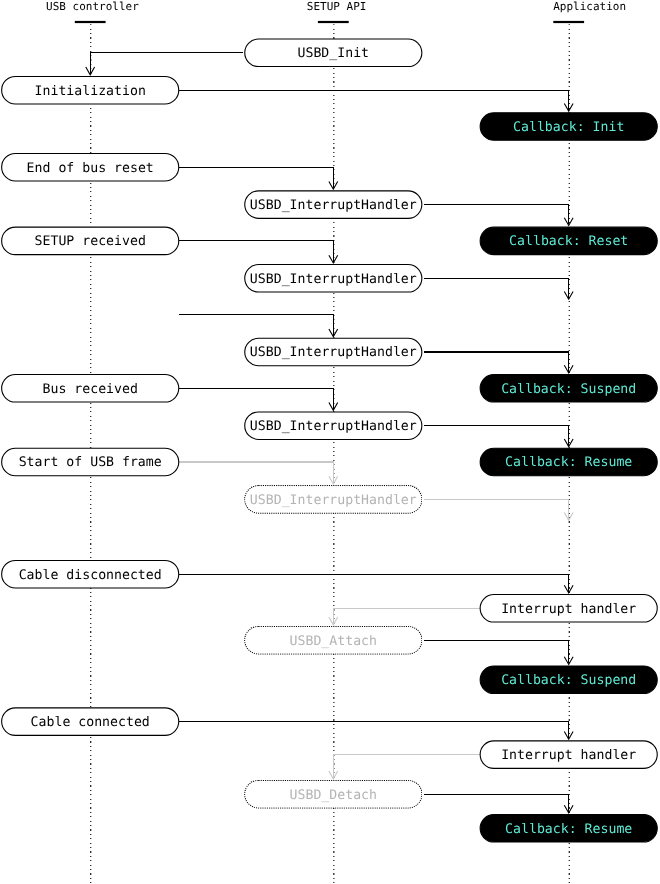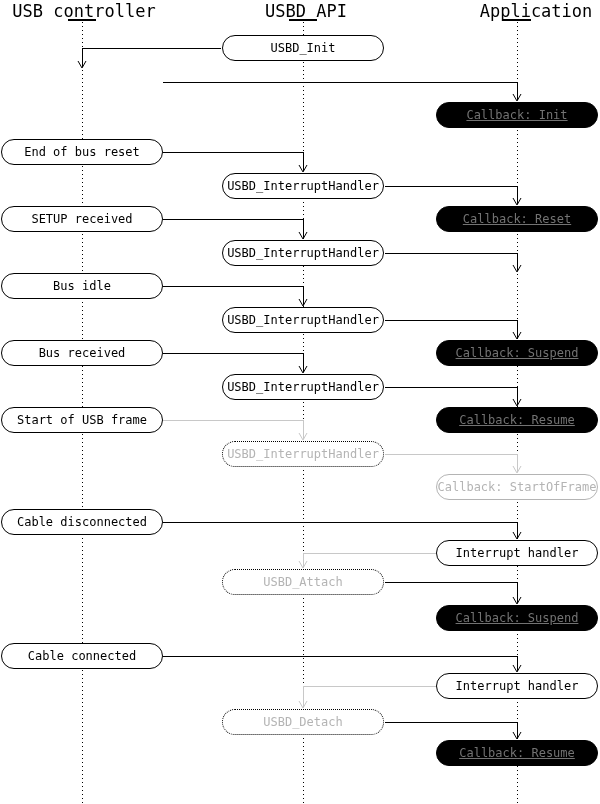--- a/index.html
+++ b/index.html
@@ -3,51 +3,51 @@
 <meta charset="utf-8">
 <style>
   html,body{margin:0;padding:0;background:#fff;}
   .stage{
     position:relative;width:600px;height:804px;background:#ffffff;
     font-family:"DejaVu Sans Mono","Liberation Mono",monospace;
     overflow:hidden;
   }
   .lane-header{
     position:absolute;top:1px;transform:translateX(-50%);
-    font-size:17px;color:#000;white-space:nowrap;
+    font-size:10px;color:#000;white-space:nowrap;
   }
   .lane-tick{
     position:absolute;top:19px;width:28px;height:2px;background:#000;
     transform:translateX(-50%);
   }
   .lifeline{
     position:absolute;top:22px;bottom:0;width:1px;
     background:repeating-linear-gradient(to bottom,#000 0 1px,transparent 1px 4px);
   }
   .node{
     position:absolute;width:162px;height:26px;box-sizing:border-box;
     border:1px solid #000;border-radius:13px;background:#fff;color:#000;
     display:flex;align-items:center;justify-content:center;
     font-size:12px;white-space:nowrap;z-index:2;
   }
-  .node.filled{background:#000;color:#737373;border-color:#000;text-decoration:underline;}
+  .node.filled{background:#000;color:#5eead4;border-color:#000;}
   .node.ghost{border:1px dotted #000;color:#b4b4b4;}
   .node.ghost-solid{border:1px solid #b4b4b4;color:#b4b4b4;}
   svg.wires{position:absolute;left:0;top:0;z-index:1;}
   svg.wires path, svg.wires polyline{fill:none;stroke-width:1;}
   .wire-black{stroke:#000000;}
   .wire-gray{stroke:#c8c8c8;}
 </style>
 </head>
 <body>
 
 <div class="stage">
 
   <div class="lane-header" style="left:84px">USB controller</div>
-  <div class="lane-header" style="left:306px">USBD API</div>
+  <div class="lane-header" style="left:306px">SETUP API</div>
   <div class="lane-header" style="left:536px">Application</div>
   <div class="lane-tick" style="left:82px"></div>
   <div class="lane-tick" style="left:303px"></div>
   <div class="lane-tick" style="left:517px"></div>
 
   <div class="lifeline" style="left:82px"></div>
   <div class="lifeline" style="left:303px"></div>
   <div class="lifeline" style="left:517px"></div>
 
   <svg class="wires" width="600" height="804" shape-rendering="crispEdges">
@@ -119,39 +119,38 @@
       <polyline points="436,686 303,686 303,707"></polyline>
         <path d="M299,701 L303,708 L307,701" shape-rendering="auto"></path>
     </g>
     <g class="wire-black">
       <polyline points="385,722 517,722 517,738"></polyline>
         <path d="M513,732 L517,739 L521,732" shape-rendering="auto"></path>
     </g>
   </svg>
 
   <div class="node" style="left:222px;top:35px">USBD_Init</div>
+  <div class="node" style="left:1px;top:69px">Initialization</div>
   <div class="node filled" style="left:436px;top:102px">Callback: Init</div>
 
   <div class="node" style="left:1px;top:139px">End of bus reset</div>
   <div class="node" style="left:222px;top:173px">USBD_InterruptHandler</div>
   <div class="node" style="left:1px;top:206px">SETUP received</div>
   <div class="node filled" style="left:436px;top:206px">Callback: Reset</div>
   <div class="node" style="left:222px;top:240px">USBD_InterruptHandler</div>
 
-  <div class="node" style="left:1px;top:273px">Bus idle</div>
   <div class="node" style="left:222px;top:307px">USBD_InterruptHandler</div>
 
   <div class="node" style="left:1px;top:340px">Bus received</div>
   <div class="node filled" style="left:436px;top:340px">Callback: Suspend</div>
   <div class="node" style="left:222px;top:374px">USBD_InterruptHandler</div>
 
   <div class="node" style="left:1px;top:407px">Start of USB frame</div>
   <div class="node filled" style="left:436px;top:407px">Callback: Resume</div>
   <div class="node ghost" style="left:222px;top:441px">USBD_InterruptHandler</div>
-  <div class="node ghost-solid" style="left:436px;top:474px">Callback: StartOfFrame</div>
 
   <div class="node" style="left:1px;top:509px">Cable disconnected</div>
   <div class="node" style="left:436px;top:540px">Interrupt handler</div>
   <div class="node ghost" style="left:222px;top:569px">USBD_Attach</div>
   <div class="node filled" style="left:436px;top:605px">Callback: Suspend</div>
 
   <div class="node" style="left:1px;top:643px">Cable connected</div>
   <div class="node" style="left:436px;top:673px">Interrupt handler</div>
   <div class="node ghost" style="left:222px;top:709px">USBD_Detach</div>
   <div class="node filled" style="left:436px;top:740px">Callback: Resume</div>

